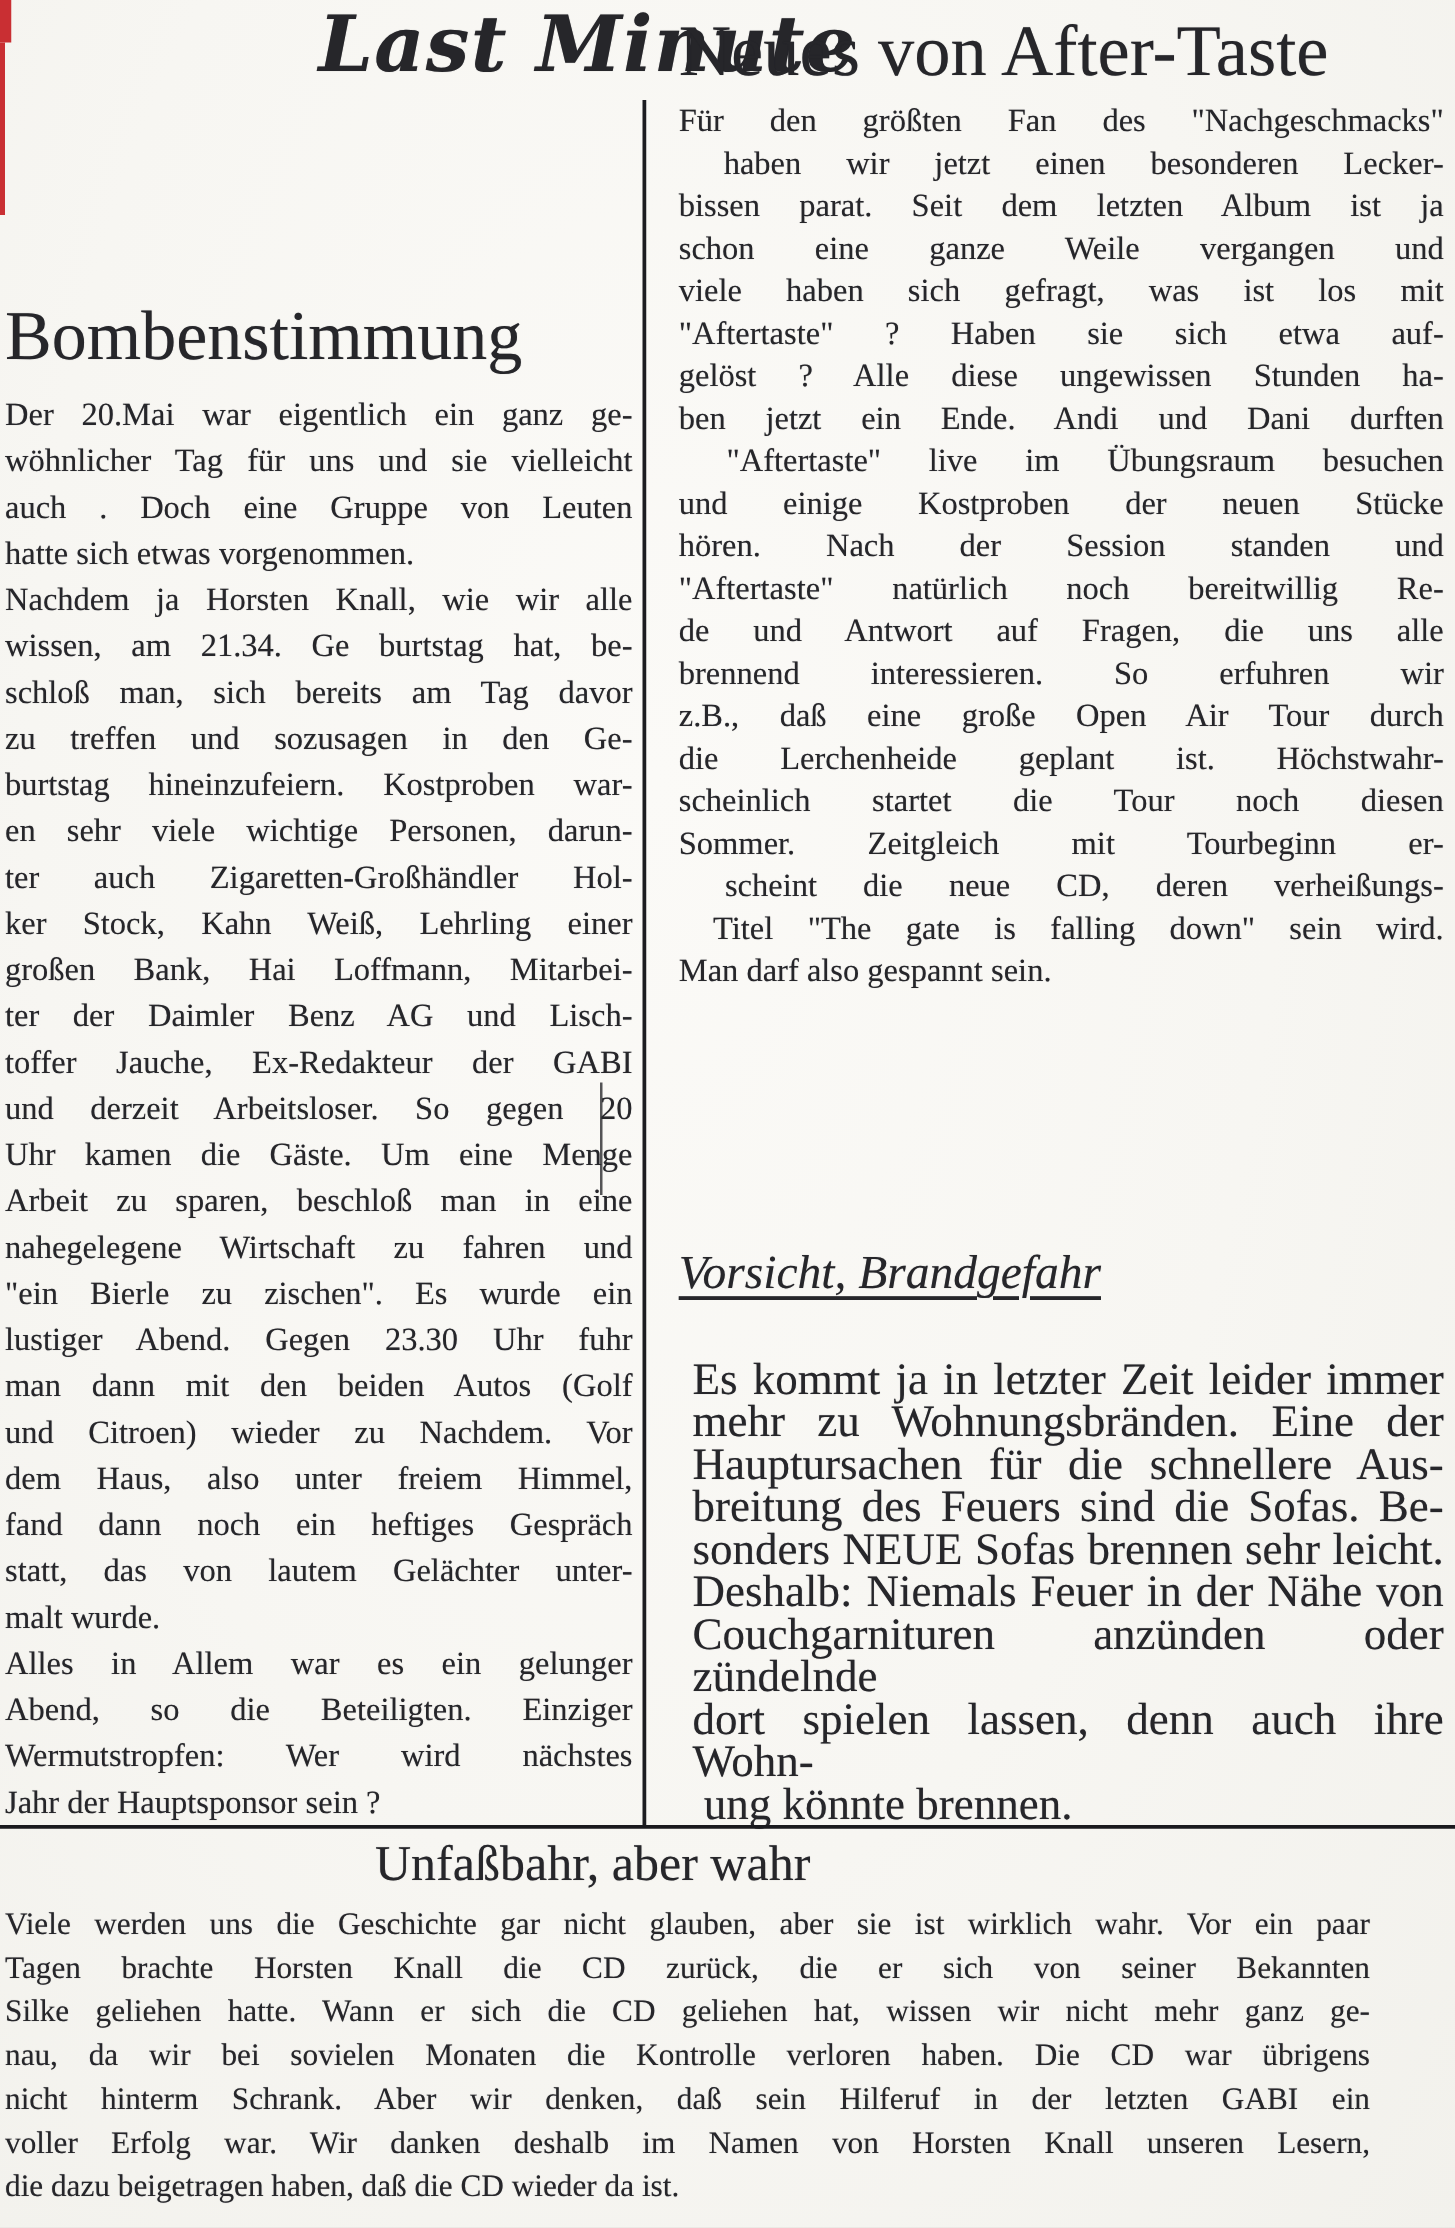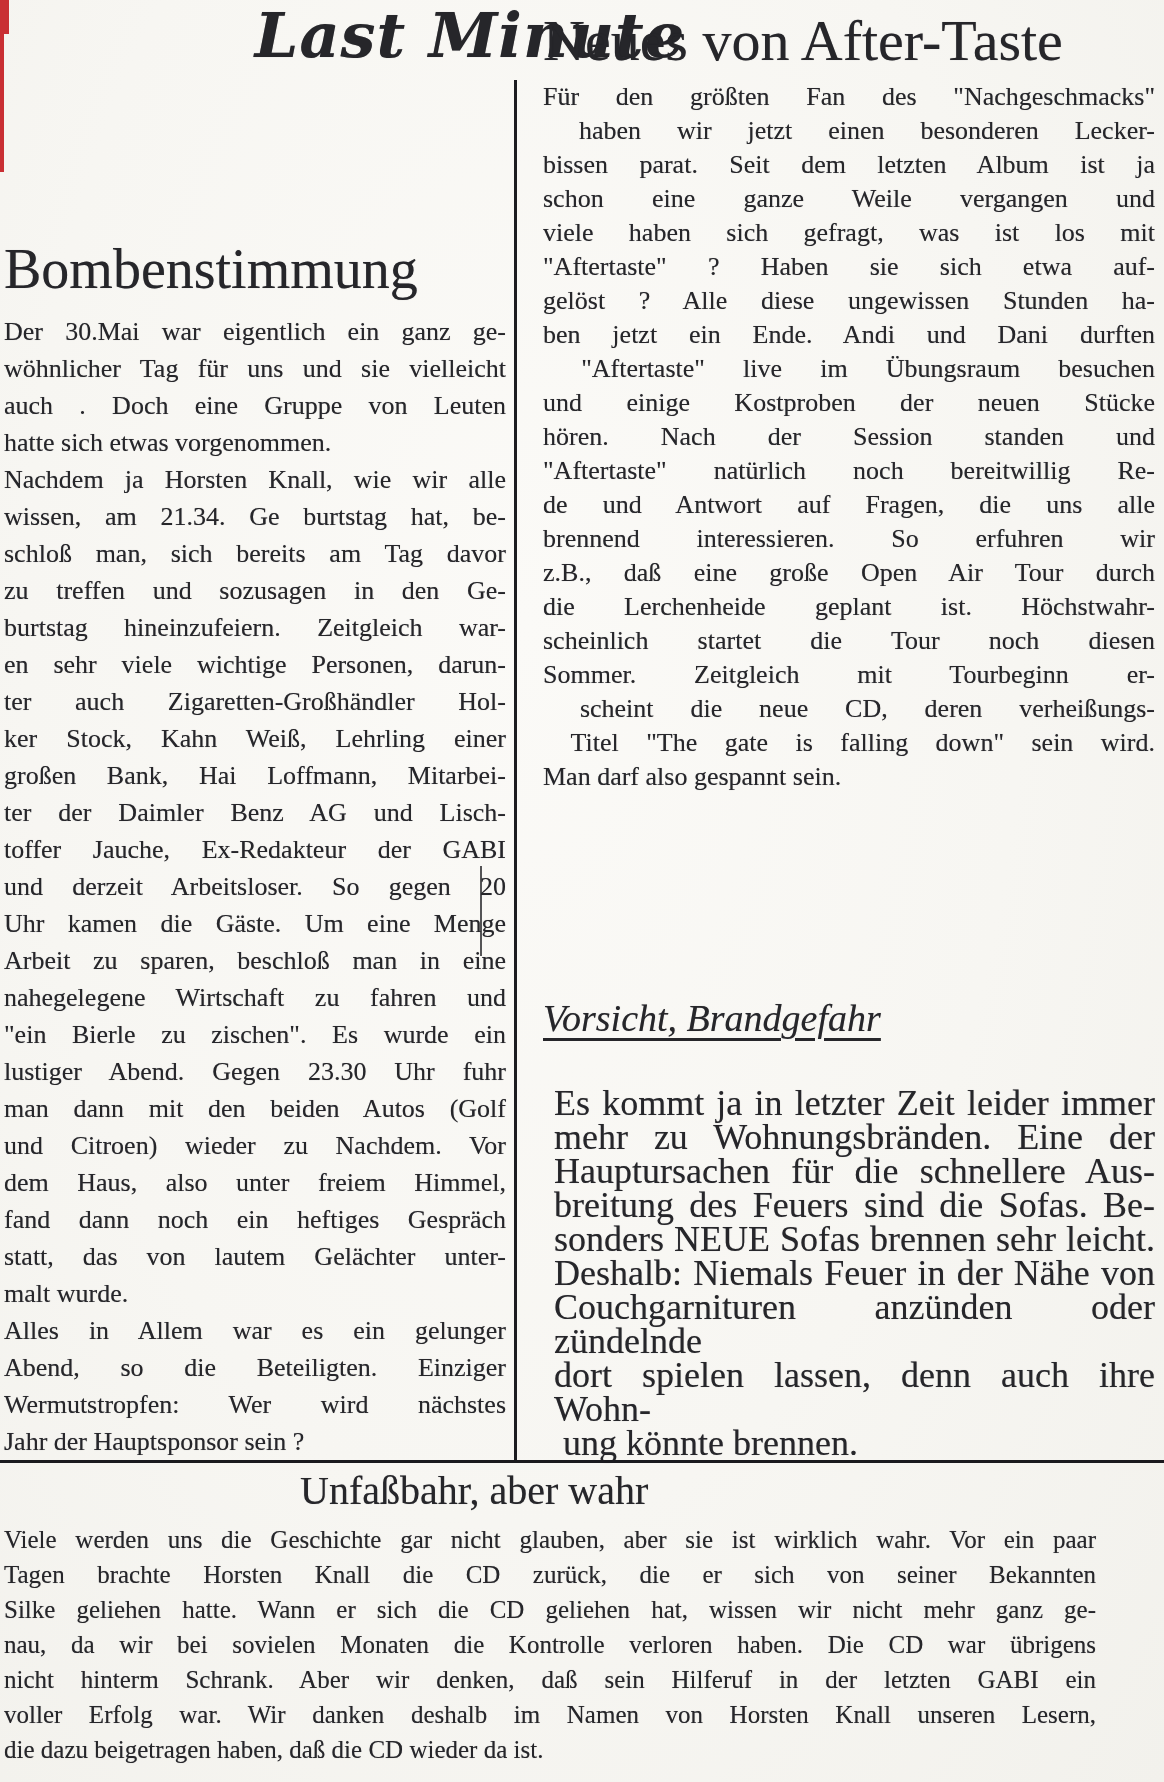--- a/index.html
+++ b/index.html
@@ -109,31 +109,31 @@
   <div class="pen-mark"></div>
 
   <div class="masthead ink">Last Minute</div>
 
   <div class="columns">
 
     <div class="col left">
       <h1 class="headline left-hl ink">Bombenstimmung</h1>
       <div class="body-text left-body ink">
           <div class="para">
-            <div class="line">Der 30.Mai war eigentlich ein ganz ge-</div>
+            <div class="line">Der 20.Mai war eigentlich ein ganz ge-</div>
             <div class="line">wöhnlicher Tag für uns und sie vielleicht</div>
             <div class="line">auch . Doch eine Gruppe von Leuten</div>
             <div class="line last">hatte sich etwas vorgenommen.</div>
           </div>
           <div class="para">
             <div class="line">Nachdem ja Horsten Knall, wie wir alle</div>
             <div class="line">wissen, am 21.34. Ge burtstag hat, be-</div>
             <div class="line">schloß man, sich bereits am Tag davor</div>
             <div class="line">zu treffen und sozusagen in den Ge-</div>
-            <div class="line">burtstag hineinzufeiern. Zeitgleich war-</div>
+            <div class="line">burtstag hineinzufeiern. Kostproben war-</div>
             <div class="line">en sehr viele wichtige Personen, darun-</div>
             <div class="line">ter auch Zigaretten-Großhändler Hol-</div>
             <div class="line">ker Stock, Kahn Weiß, Lehrling einer</div>
             <div class="line">großen Bank, Hai Loffmann, Mitarbei-</div>
             <div class="line">ter der Daimler Benz AG und Lisch-</div>
             <div class="line">toffer Jauche, Ex-Redakteur der GABI</div>
             <div class="line">und derzeit Arbeitsloser. So gegen 20</div>
             <div class="line">Uhr kamen die Gäste. Um eine Menge</div>
             <div class="line">Arbeit zu sparen, beschloß man in eine</div>
             <div class="line">nahegelegene Wirtschaft zu fahren und</div>

